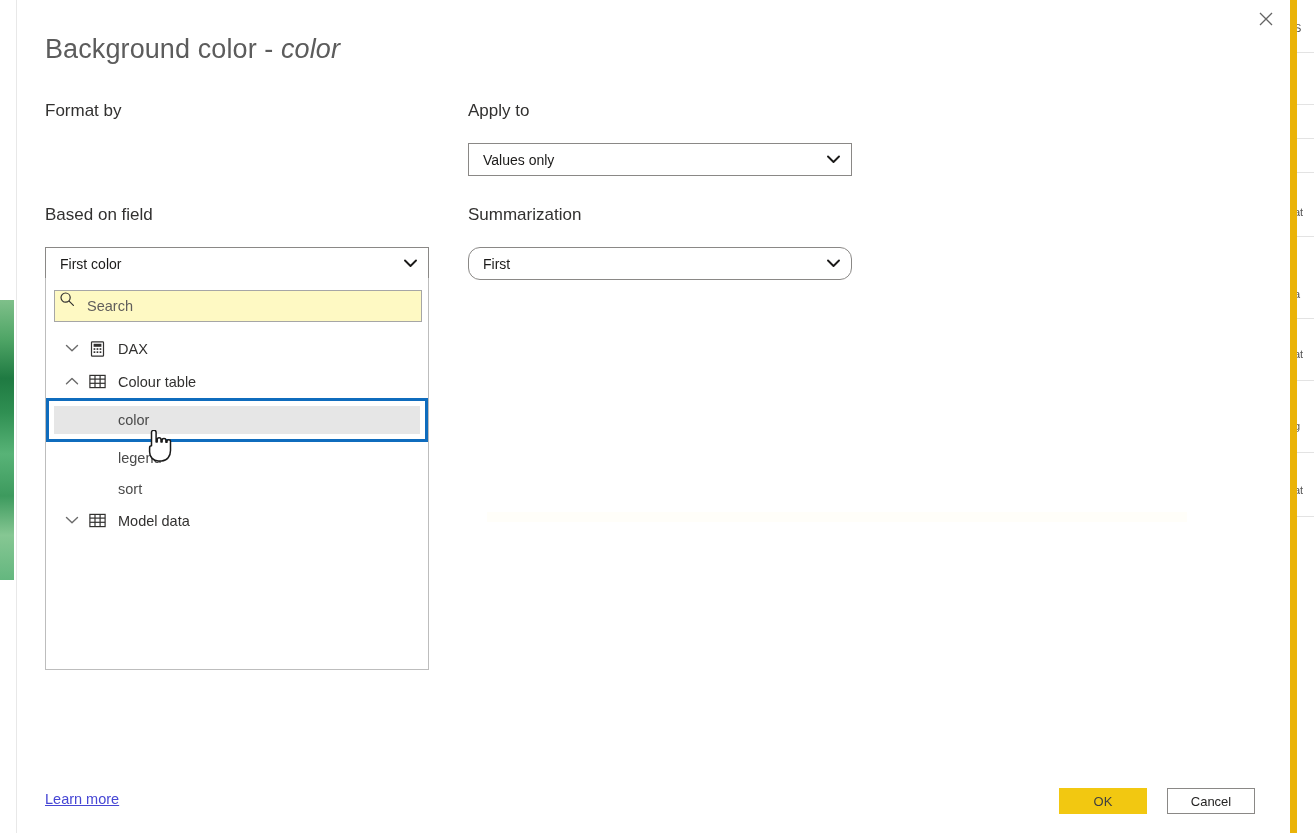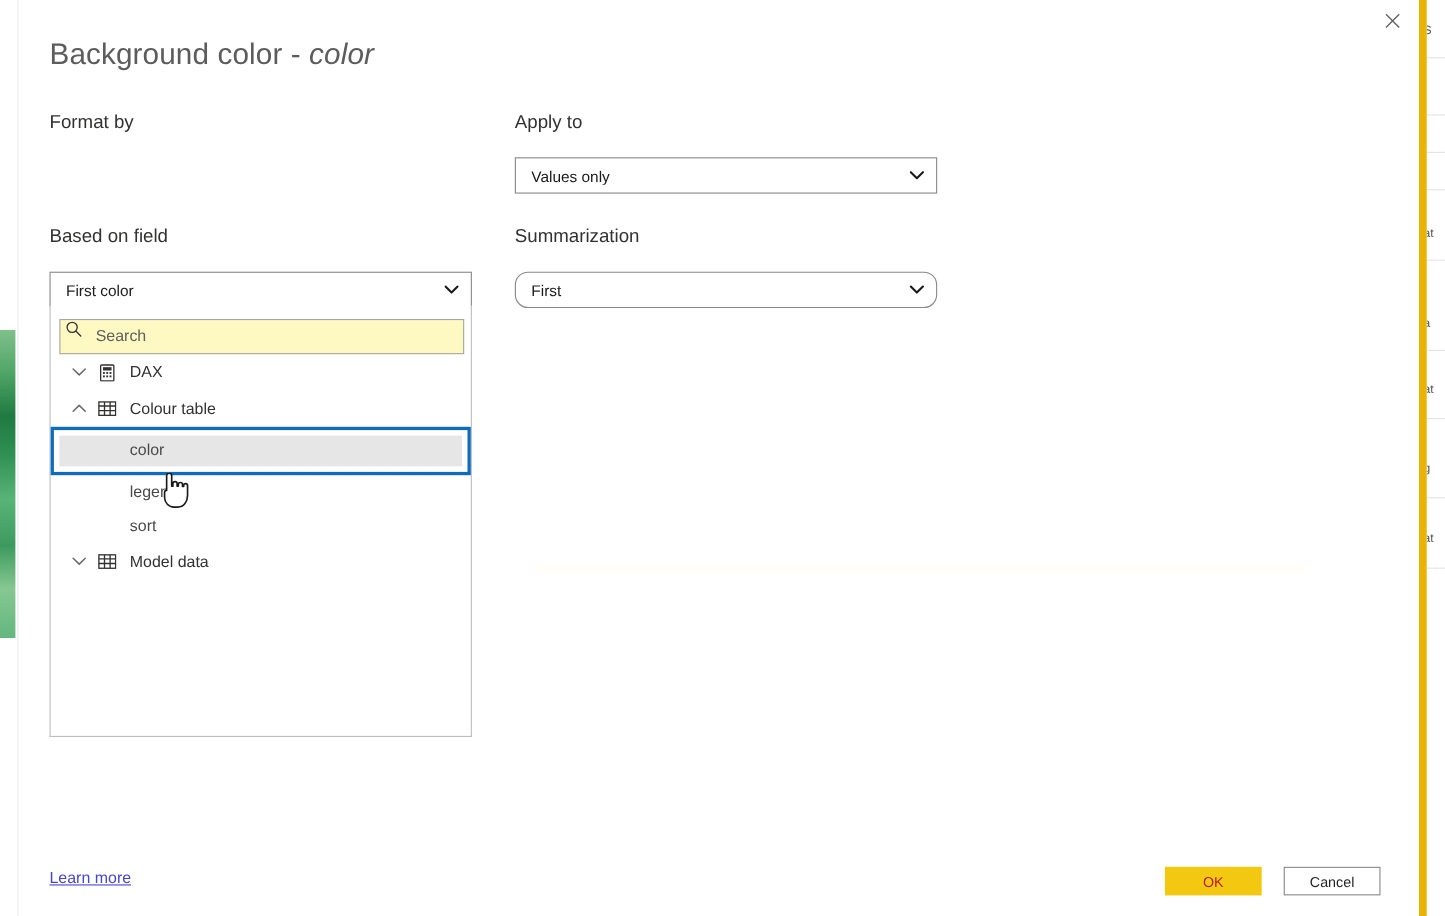--- a/index.html
+++ b/index.html
@@ -188,21 +188,21 @@
     font-size: 14.5px;
     color: #323130;
     padding: 0 0 0 12px;
     height: 100%;
   }
   #search-input::placeholder { color: #605e5c; opacity: 1; }
 
   #tree {
     position: absolute;
     left: 0;
-    top: 44px;
+    top: 54px;
     width: 100%;
   }
   .tree-node {
     position: relative;
     display: flex;
     align-items: center;
     height: 33px;
     cursor: pointer;
     font-size: 14.5px;
     color: #323130;
@@ -281,21 +281,21 @@
     cursor: pointer;
   }
   #ok-button {
     position: absolute;
     left: 1042px;
     top: 788px;
     width: 88px;
     height: 26px;
     background: #f2c811;
     border: none;
-    color: #b91c1c;
+    color: #404040;
     font-family: "Liberation Sans", sans-serif;
     font-size: 13px;
     cursor: pointer;
     padding: 0;
   }
   #cancel-button {
     position: absolute;
     left: 1150px;
     top: 788px;
     width: 88px;

